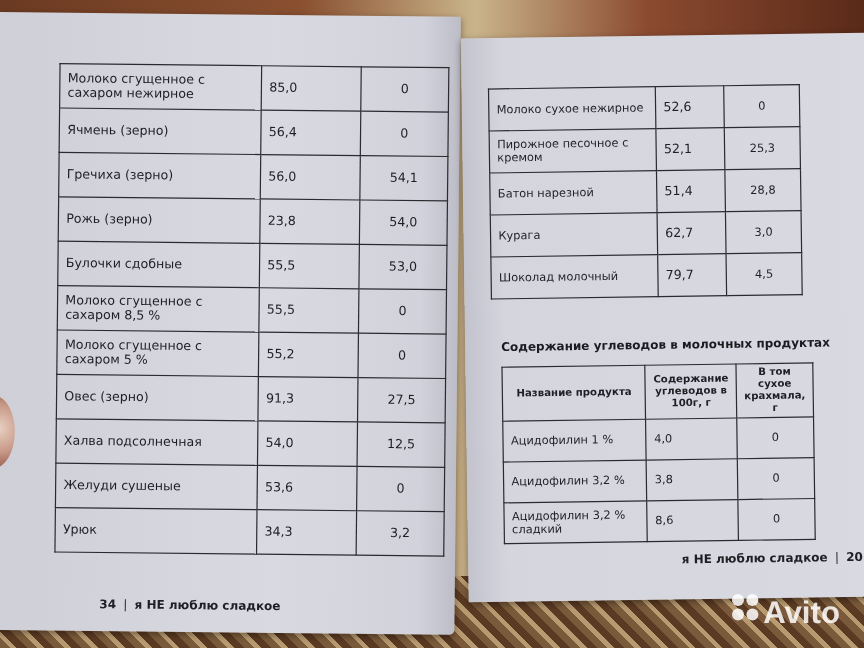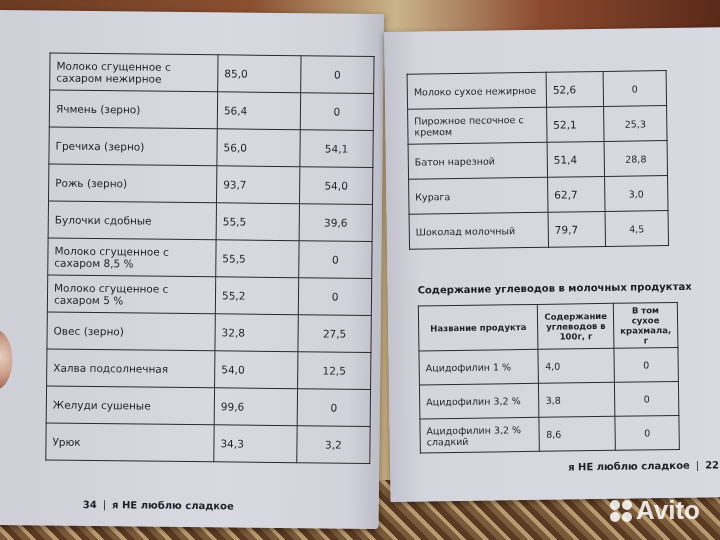--- a/index.html
+++ b/index.html
@@ -56,21 +56,21 @@
     .right-table2 td { height: 33px; font-size: 9.5px; }
     .right-table2 td.carb, .right-table2 td.starch { text-align: center; }
     .footer {
       position: absolute; font-weight: bold; font-size: 10px; color: #1f1f24;
     }
     .footer-left { left: 88px; top: 488px; }
     .footer-right { left: 178px; top: 432px; }
     .sep { margin: 0 6px; font-weight: normal; }
     .watermark {
       position: absolute; right: 20px; bottom: 14px; color: rgba(255,255,255,0.85);
-      font-size: 26px; font-weight: bold; display: flex; align-items: center; gap: 4px;
+      font-size: 26px; font-weight: bold; display: flex; align-items: flex-start; gap: 4px;
       font-family: "Liberation Sans", sans-serif;
     }
     .wm-dots { display: grid; grid-template-columns: 10px 10px; gap: 2px; }
     .wm-dots span { width: 10px; height: 10px; border-radius: 50%; background: rgba(255,255,255,0.85); }
   </style>
 </head>
 <body>
 
 <div class="carpet-bottom"></div>
 
@@ -88,51 +88,51 @@
           <td class="carbs">56,4</td>
           <td class="starch">0</td>
         </tr>
         <tr>
           <td class="name">Гречиха (зерно)</td>
           <td class="carbs">56,0</td>
           <td class="starch">54,1</td>
         </tr>
         <tr>
           <td class="name">Рожь (зерно)</td>
-          <td class="carbs">93,7</td>
+          <td class="carbs">23,8</td>
           <td class="starch">54,0</td>
         </tr>
         <tr>
           <td class="name">Булочки сдобные</td>
           <td class="carbs">55,5</td>
-          <td class="starch">39,6</td>
+          <td class="starch">53,0</td>
         </tr>
         <tr>
           <td class="name">Молоко сгущенное с сахаром 8,5 %</td>
           <td class="carbs">55,5</td>
           <td class="starch">0</td>
         </tr>
         <tr>
           <td class="name">Молоко сгущенное с сахаром 5 %</td>
           <td class="carbs">55,2</td>
           <td class="starch">0</td>
         </tr>
         <tr>
           <td class="name">Овес (зерно)</td>
-          <td class="carbs">32,8</td>
+          <td class="carbs">91,3</td>
           <td class="starch">27,5</td>
         </tr>
         <tr>
           <td class="name">Халва подсолнечная</td>
           <td class="carbs">54,0</td>
           <td class="starch">12,5</td>
         </tr>
         <tr>
           <td class="name">Желуди сушеные</td>
-          <td class="carbs">99,6</td>
+          <td class="carbs">53,6</td>
           <td class="starch">0</td>
         </tr>
         <tr>
           <td class="name">Урюк</td>
           <td class="carbs">34,3</td>
           <td class="starch">3,2</td>
         </tr>
       </tbody>
   </table>
   <div class="footer footer-left">
@@ -191,21 +191,21 @@
           <td class="starch">0</td>
         </tr>
         <tr>
           <td class="name">Ацидофилин 3,2 % сладкий</td>
           <td class="carbs">8,6</td>
           <td class="starch">0</td>
         </tr>
       </tbody>
   </table>
   <div class="footer footer-right">
-    <span>я НЕ люблю сладкое</span><span class="sep">|</span><span>22</span>
+    <span>я НЕ люблю сладкое</span><span class="sep">|</span><span>20</span>
   </div>
 </div>
 
 <div class="watermark">
   <div class="wm-dots">
       <span></span>
       <span></span>
       <span></span>
       <span></span>
     </div>

